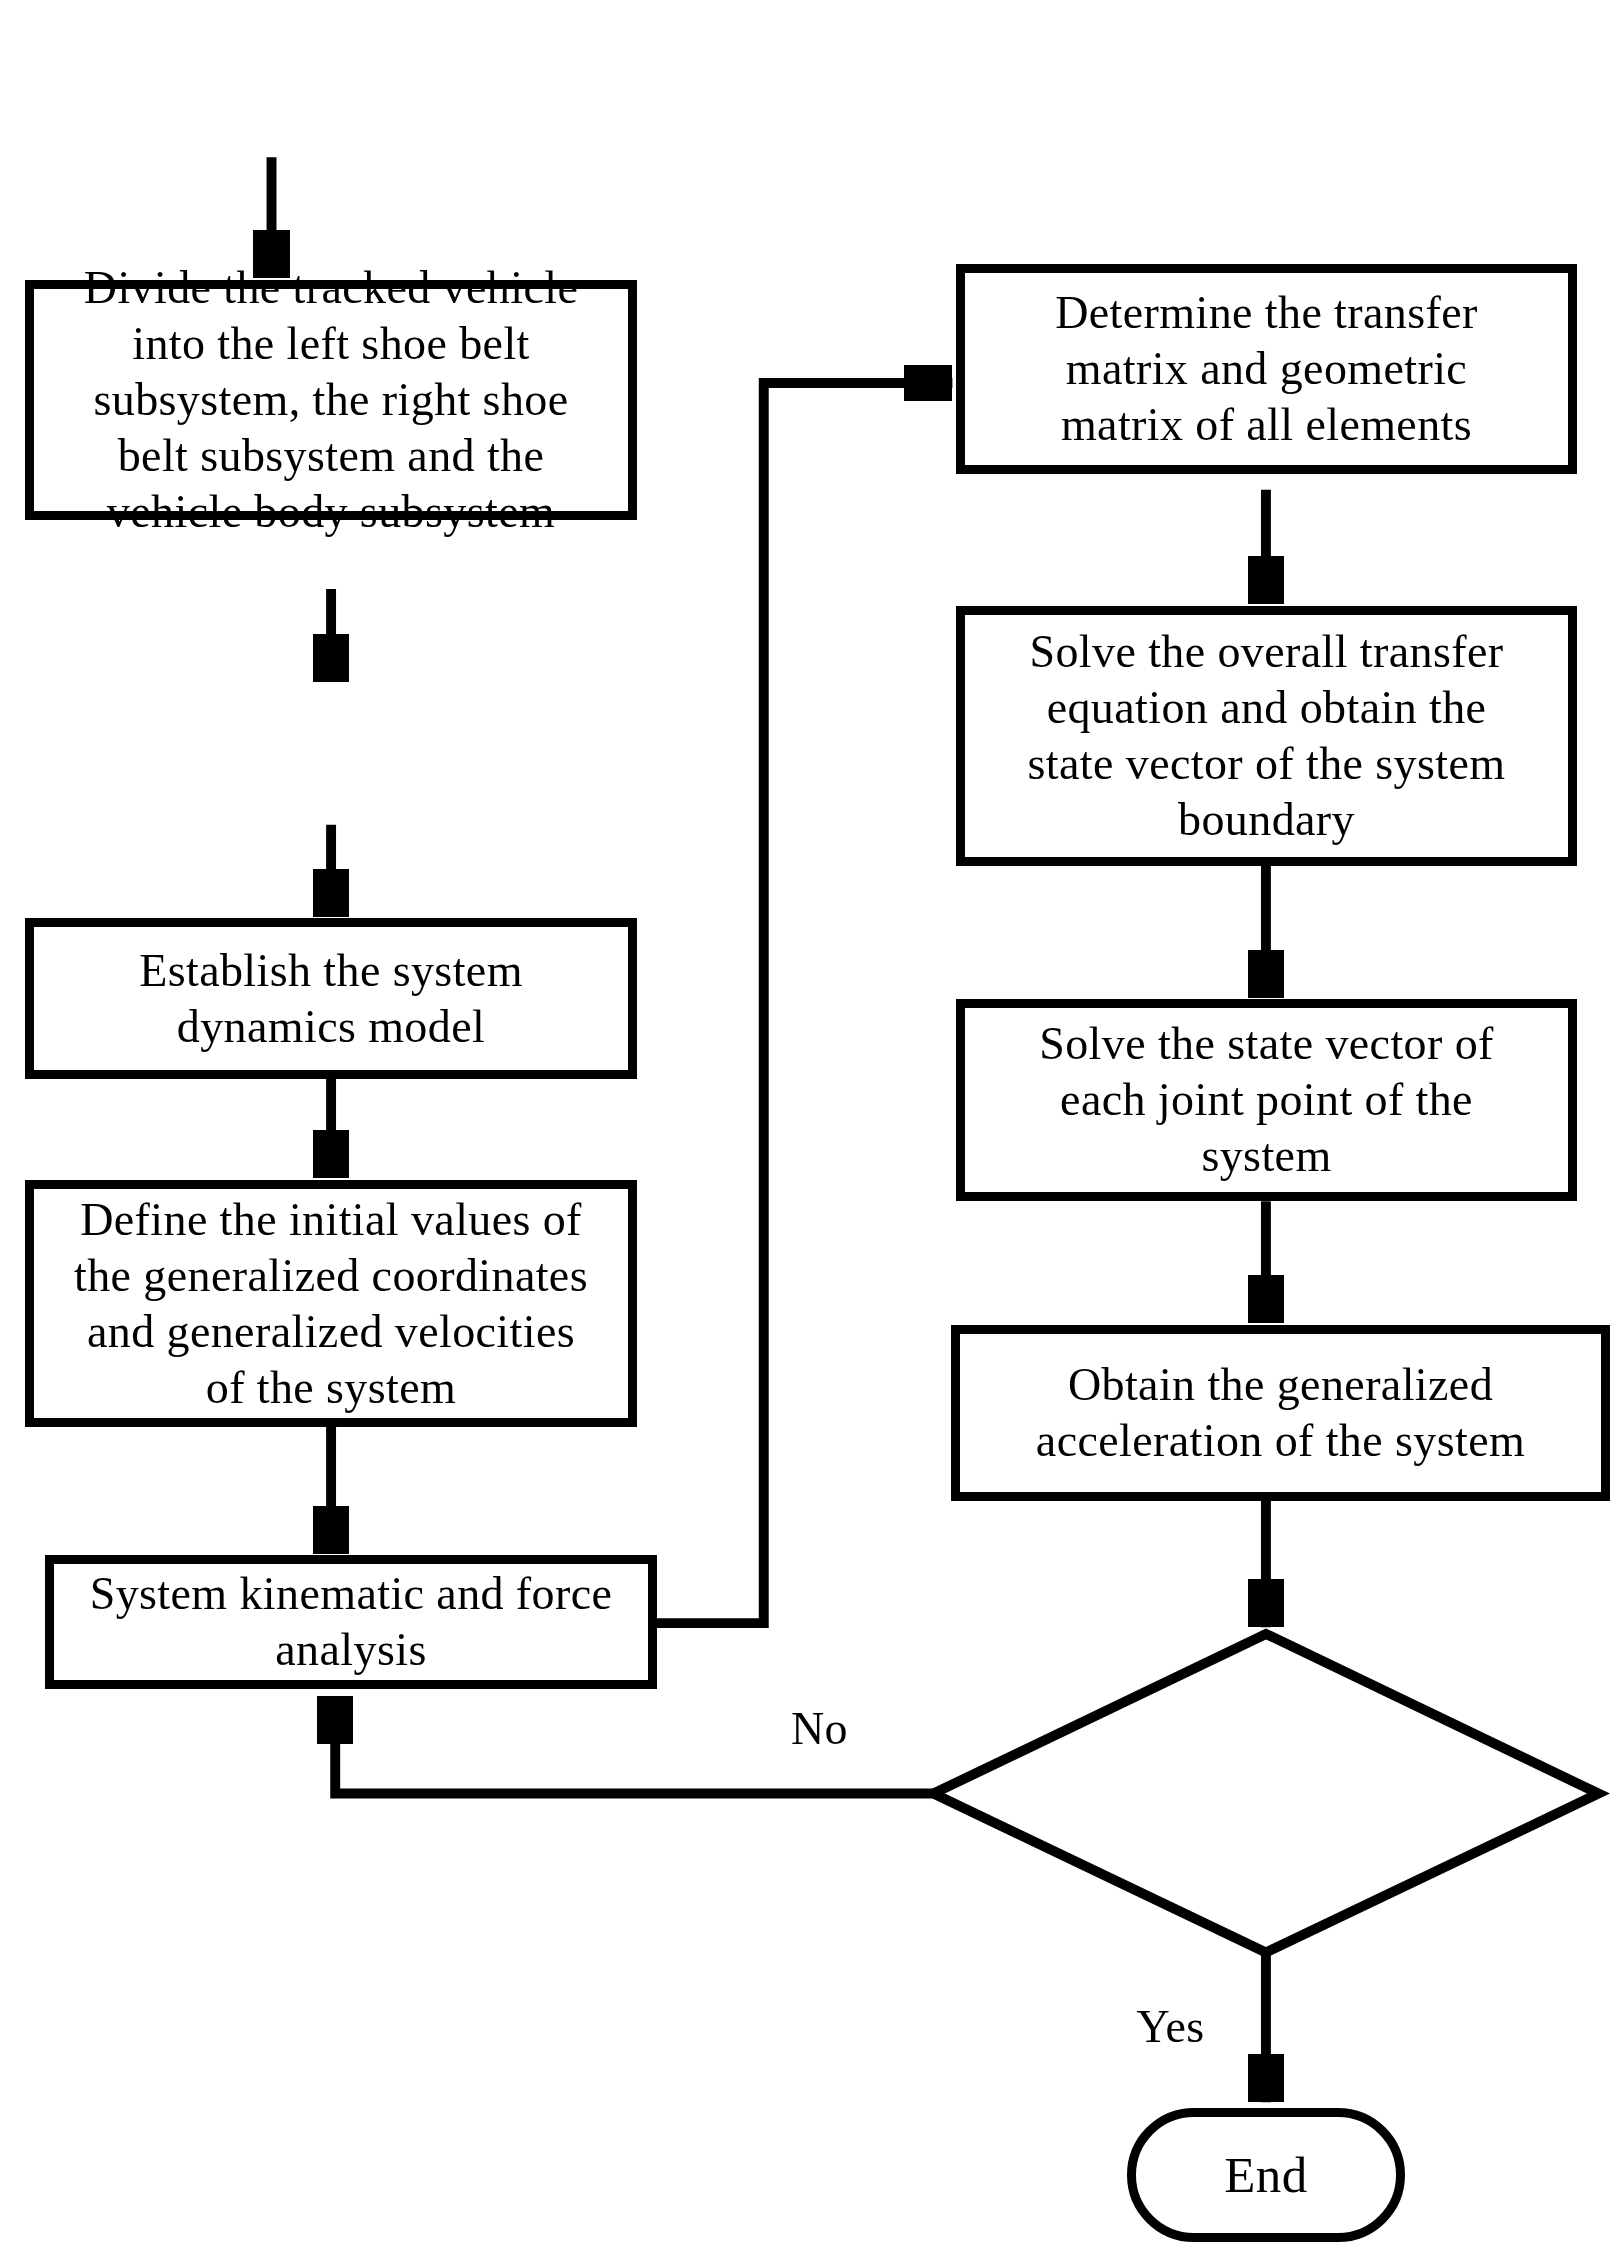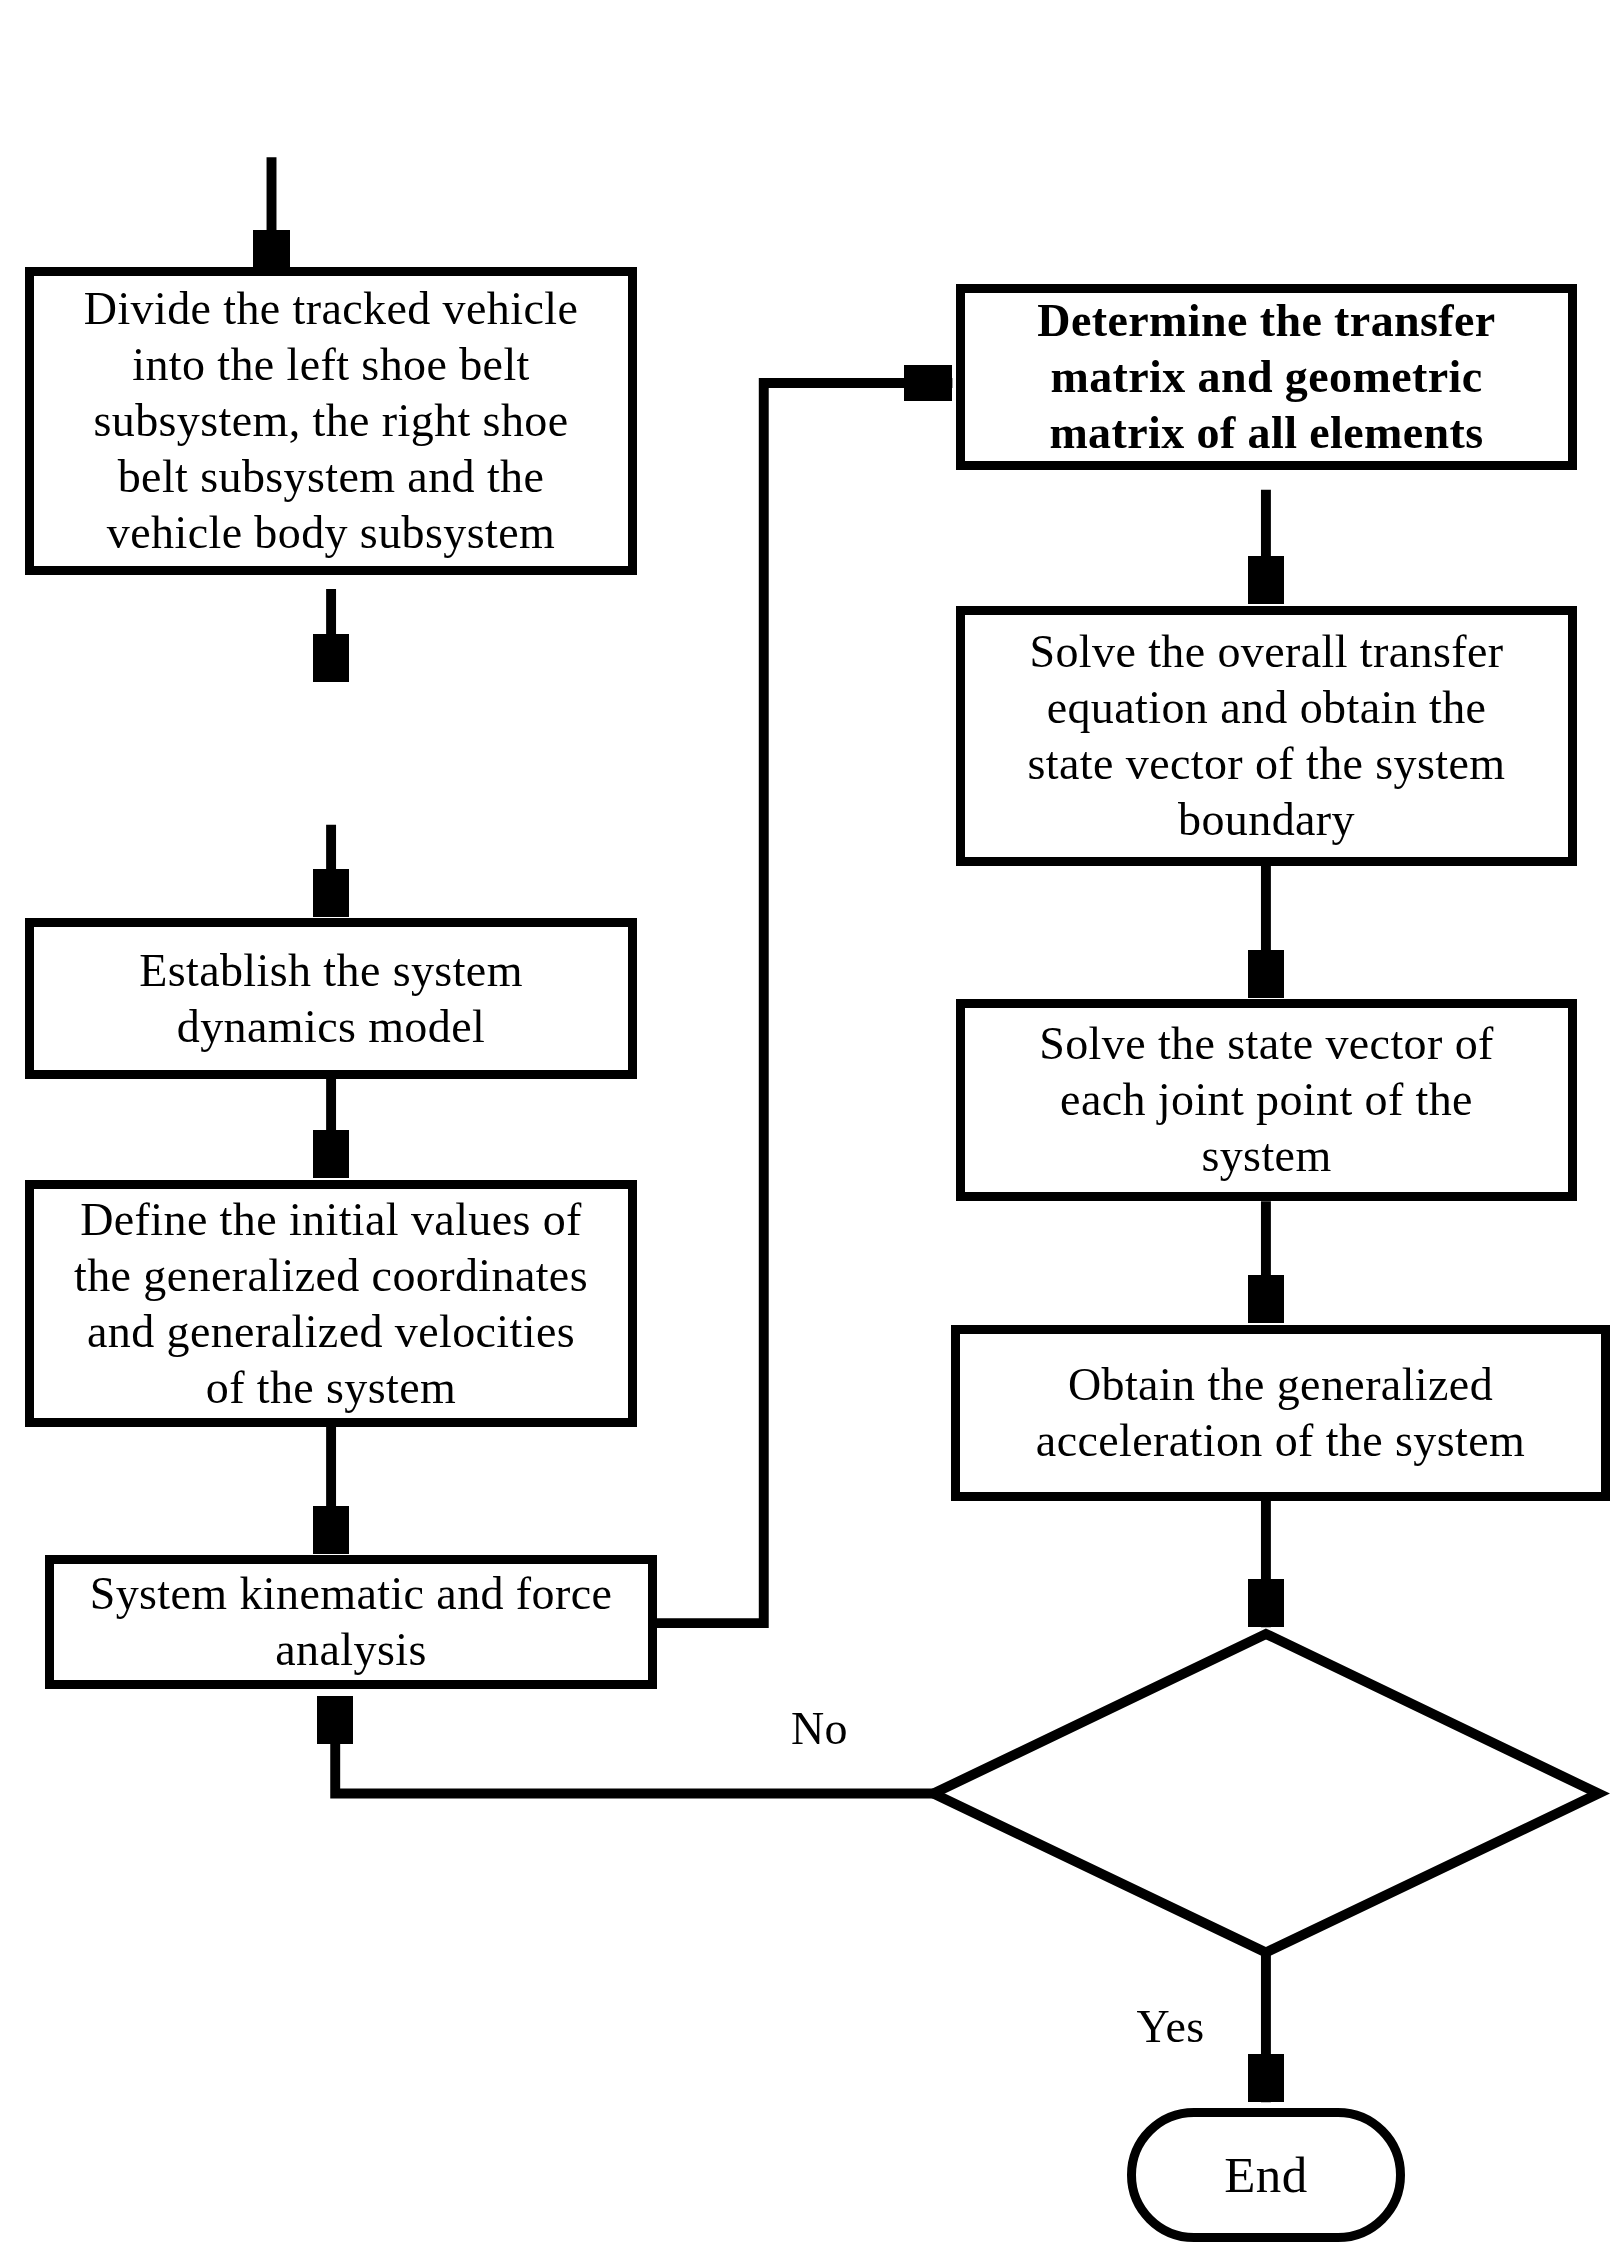--- a/index.html
+++ b/index.html
@@ -69,21 +69,21 @@
     <path d="M1530,1046 V1206" marker-end="url(#ah)"></path>
     <path d="M1530,1452 V1599" marker-end="url(#ah)"></path>
     <path d="M1530,1814 V1967" marker-end="url(#ah)"></path>
     <path d="M1128,2168 H405 V2050" marker-end="url(#ah)"></path>
     <path d="M1530,2362 V2541" marker-end="url(#ah)"></path>
 
     <polygon points="1530,1975 1932,2168 1530,2360 1128,2168"></polygon>
   </svg>
 
 
-  <div class="node" style="left:25px;top:267px;width:612px;height:308px;">
+  <div class="node" style="left:25px;top:280px;width:612px;height:240px;">
     <span class="txt">Divide the tracked vehicle
 into the left shoe belt
 subsystem, the right shoe
 belt subsystem and the
 vehicle body subsystem</span>
   </div>
 
 
   <div class="node" style="left:25px;top:918px;width:612px;height:161px;">
     <span class="txt">Establish the system
@@ -95,21 +95,21 @@
 the generalized coordinates
 and generalized velocities
 of the system</span>
   </div>
 
   <div class="node" style="left:25px;top:1555px;width:612px;height:134px;margin-left:20px;">
     <span class="txt">System kinematic and force
 analysis</span>
   </div>
 
-  <div class="node" style="left:956px;top:284px;width:621px;height:186px;font-weight:bold;">
+  <div class="node" style="left:956px;top:264px;width:621px;height:210px;">
     <span class="txt">Determine the transfer
 matrix and geometric
 matrix of all elements</span>
   </div>
 
   <div class="node" style="left:956px;top:606px;width:621px;height:260px;">
     <span class="txt">Solve the overall transfer
 equation and obtain the
 state vector of the system
 boundary</span>

